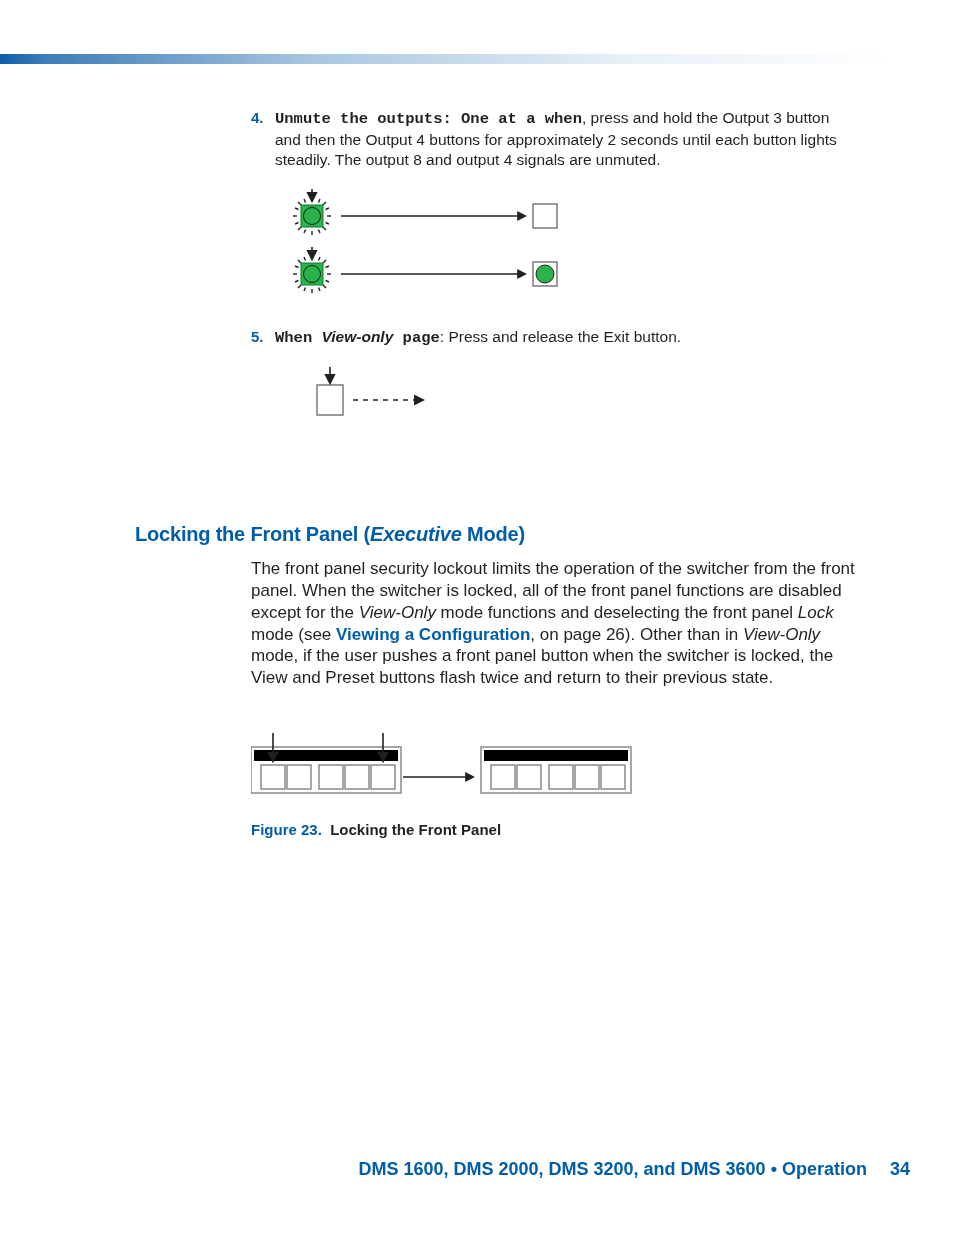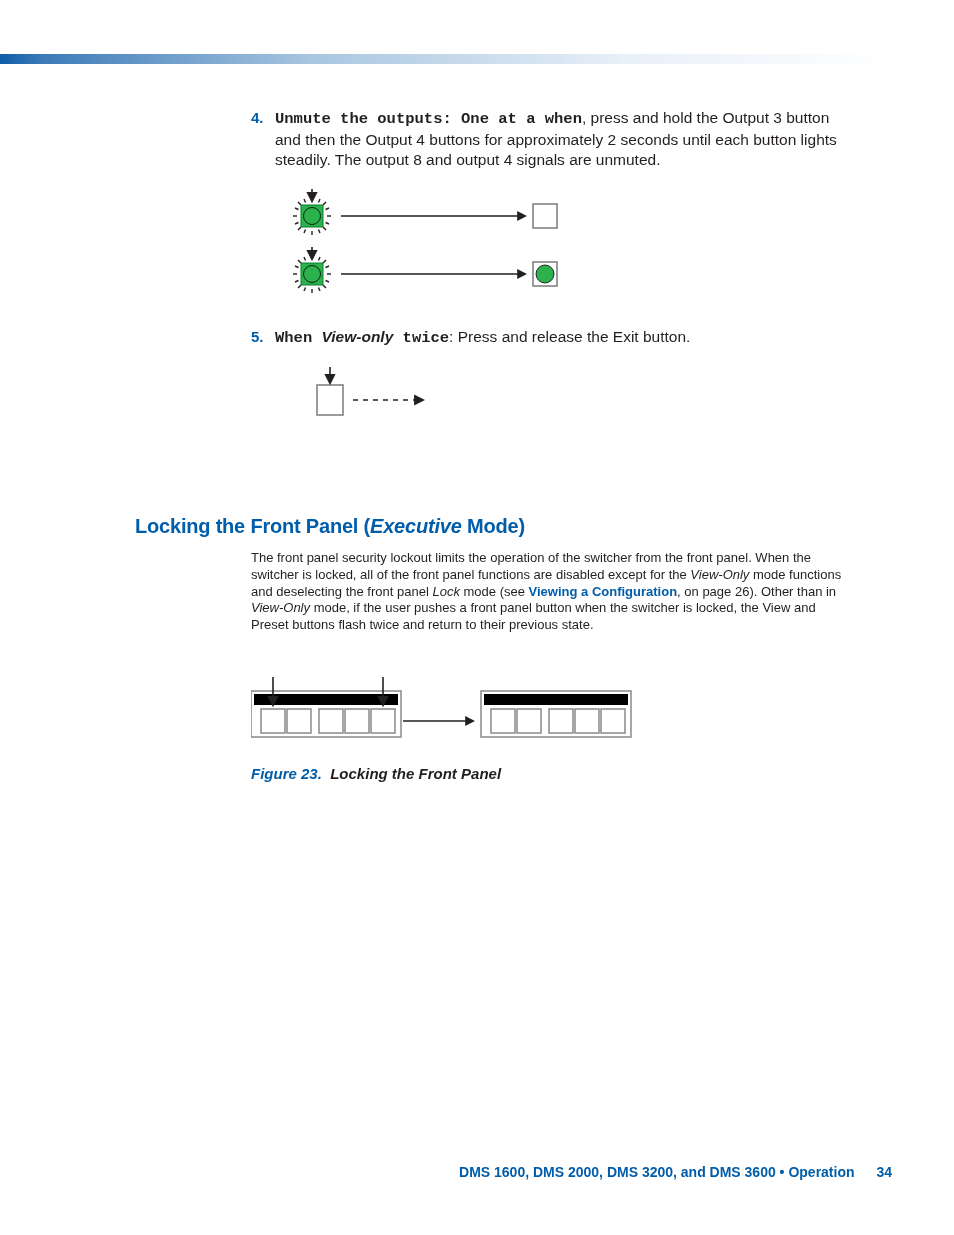--- a/index.html
+++ b/index.html
@@ -50,50 +50,49 @@
   .bold { font-weight: bold; font-family: Liberation Mono, monospace; }
   .bold-italic { font-weight: bold; font-style: italic; }
   .italic { font-style: italic; }
   .diagram {
     margin: 20px 0 18px 140px;
   }
   h2.section {
     color: #005DAA;
     font-size: 20px;
     font-weight: bold;
-    margin: 4px 0 12px 0;
+    margin: 12px 0 12px 0;
     letter-spacing: -0.2px;
   }
   .body-para {
-    font-size: 13px;
+    font-size: 17px;
     line-height: 1.28;
     margin: 0 0 14px 116px;
   }
   a.link {
     color: #005DAA;
     font-weight: bold;
     text-decoration: none;
   }
   .fig-caption {
     font-size: 15px;
     margin: 12px 0 0 116px;
-    font-style: italic;
   }
   .fig-caption .fig-num {
     color: #005DAA;
     font-weight: bold;
   }
   .fig-caption .fig-title {
     font-weight: bold;
   }
   .footer {
     position: absolute;
     bottom: 55px;
-    right: 62px;
-    font-size: 14px;
+    right: 44px;
+    font-size: 18px;
     font-weight: bold;
     color: #005DAA;
   }
   .footer .pg {
     margin-left: 18px;
   }
   svg { display: block; }
 </style>
 </head>
 <body>
@@ -152,21 +151,21 @@
       </g>
       <line x1="66" y1="85" x2="250" y2="85" stroke="#231F20" stroke-width="1.4" marker-end="url(#arr)"></line>
       <rect x="258" y="73" width="24" height="24" fill="#fff" stroke="#808285" stroke-width="1.6"></rect>
       <circle cx="270" cy="85" r="9" fill="#2BB24C" stroke="#000" stroke-width="0.8"></circle>
     </svg>
   </div>
 
   <ol class="steps">
     <li>
       <span class="step-num">5.</span>
-      <span class="bold">When </span><span class="bold-italic">View-only</span><span class="bold"> twice</span><span>: Press and release the Exit button.</span>
+      <span class="bold">When </span><span class="bold-italic">View-only</span><span class="bold"> page</span><span>: Press and release the Exit button.</span>
     </li>
   </ol>
 
   <div class="diagram" style="margin-left:180px; margin-top:14px; margin-bottom:40px;">
     <svg width="160" height="60" viewBox="0 0 160 60">
       <defs>
         <marker id="arr2" viewBox="0 0 10 10" refX="8" refY="5" markerWidth="7" markerHeight="7" orient="auto">
           <path d="M0,0 L10,5 L0,10 z" fill="#231F20"></path>
         </marker>
       </defs>

